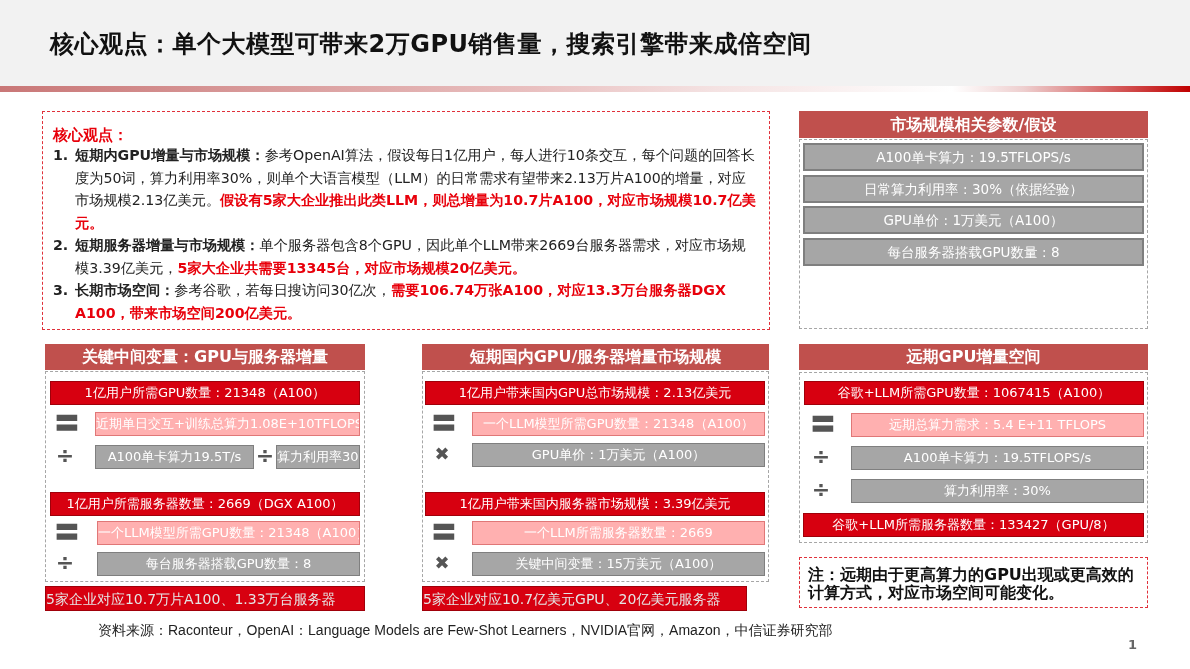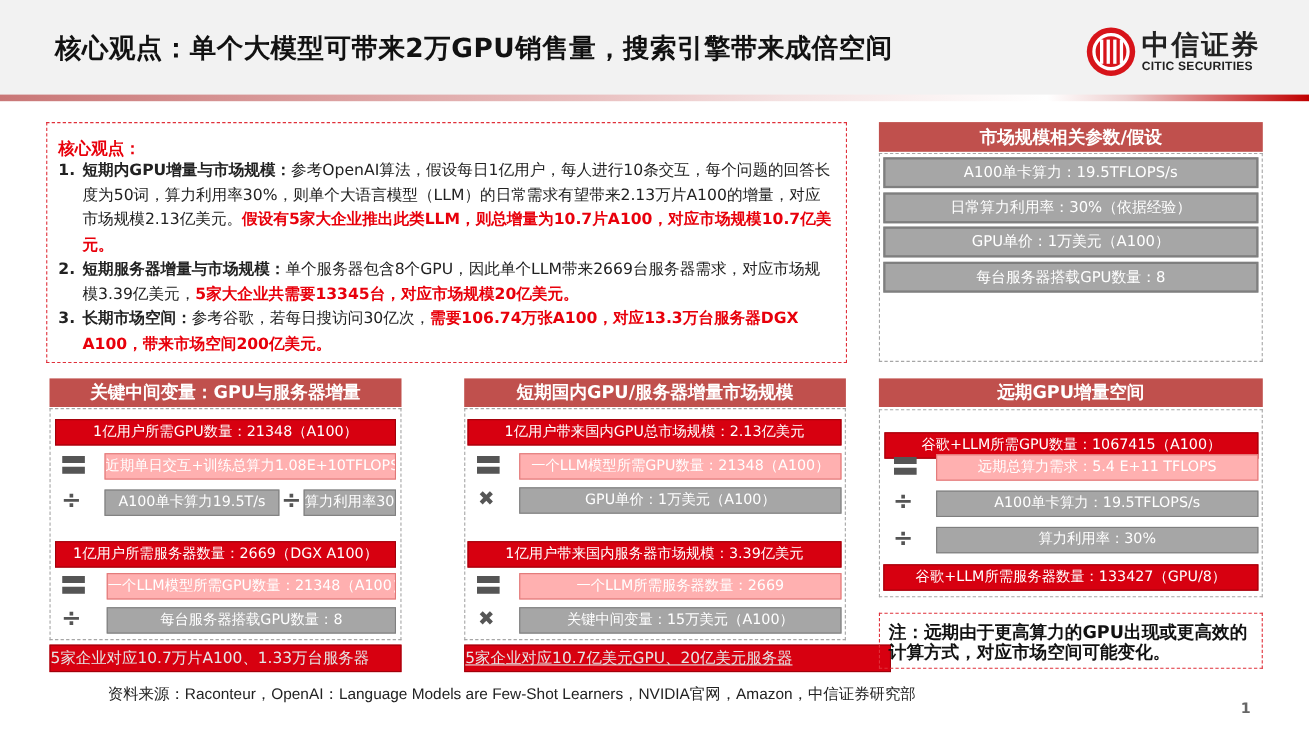--- a/index.html
+++ b/index.html
@@ -43,33 +43,20 @@
   .note-box { position: absolute; left: 799px; top: 557px; width: 349px; height: 51px; border: 1.5px dashed #e0303a; padding: 8px 8px; font-weight: bold; font-size: 16px; line-height: 18px; color: #111; }
 
   .source { position: absolute; left: 53px; top: 622px; font-family: "Liberation Sans", sans-serif; font-size: 14px; color: #222; white-space: nowrap; margin-left: 45px; }
   .page-num { position: absolute; left: 1128px; top: 637px; font-size: 13px; font-weight: bold; color: #666; }
 </style>
 </head>
 <body>
 
 <div class="header">
   <div class="header-title">核心观点：单个大模型可带来2万GPU销售量，搜索引擎带来成倍空间</div>
-  <div class="logo">
-    <div class="logo-mark">
-      <div class="ring"></div>
-      <div class="bar" style="left:12px;"></div>
-      <div class="bar" style="left:18px;"></div>
-      <div class="bar" style="left:24px;"></div>
-      <div class="bar" style="left:30px;"></div>
-    </div>
-    <div class="logo-text">
-      <span class="logo-cn">中信证券</span>
-      <span class="logo-en">CITIC SECURITIES</span>
-    </div>
-  </div>
 </div>
 <div class="header-bar"></div>
 
 <div class="core-box">
   <div class="core-heading">核心观点：</div>
   <div class="core-item">
     <span class="num">1.</span>
     <span class="body"><span class="lbl">短期内GPU增量与市场规模：</span><span>参考OpenAI算法，假设每日1亿用户，每人进行10条交互，每个问题的回答长度为50词，算力利用率30%，则单个大语言模型（LLM）的日常需求有望带来2.13万片A100的增量，对应市场规模2.13亿美元。</span><span class="hl">假设有5家大企业推出此类LLM，则总增量为10.7片A100，对应市场规模10.7亿美元。</span></span>
   </div>
   <div class="core-item">
@@ -111,25 +98,25 @@
 <div class="row r-red" style="left:425px; top:381px; width:340px;">1亿用户带来国内GPU总市场规模：2.13亿美元</div>
 <div class="op op-eq" style="left:430px; top:412px;">〓</div>
 <div class="row r-pink" style="left:472px; top:412px; width:293px;">一个LLM模型所需GPU数量：21348（A100）</div>
 <div class="op" style="left:432px; top:443px; font-size:18px;">✖</div>
 <div class="row r-gray" style="left:472px; top:443px; width:293px;">GPU单价：1万美元（A100）</div>
 <div class="row r-red" style="left:425px; top:492px; width:340px;">1亿用户带来国内服务器市场规模：3.39亿美元</div>
 <div class="op op-eq" style="left:430px; top:521px;">〓</div>
 <div class="row r-pink" style="left:472px; top:521px; width:293px;">一个LLM所需服务器数量：2669</div>
 <div class="op" style="left:432px; top:552px; font-size:18px;">✖</div>
 <div class="row r-gray" style="left:472px; top:552px; width:293px;">关键中间变量：15万美元（A100）</div>
-<div class="summary" style="left:422px; top:586px; width:388px;text-decoration:underline;">5家企业对应10.7亿美元GPU、20亿美元服务器</div>
+<div class="summary" style="left:422px; top:586px; width:325px;">5家企业对应10.7亿美元GPU、20亿美元服务器</div>
 
 <div class="panel-title" style="left:799px; top:344px; width:349px;">远期GPU增量空间</div>
 <div class="panel-box" style="left:799px; top:372px; width:349px; height:171px;"></div>
-<div class="row r-red" style="left:804px; top:381px; width:340px;margin-top:12px;">谷歌+LLM所需GPU数量：1067415（A100）</div>
+<div class="row r-red" style="left:804px; top:381px; width:340px;">谷歌+LLM所需GPU数量：1067415（A100）</div>
 <div class="op op-eq" style="left:809px; top:413px;">〓</div>
 <div class="row r-pink" style="left:851px; top:413px; width:293px;">远期总算力需求：5.4 E+11 TFLOPS</div>
 <div class="op" style="left:811px; top:446px;">÷</div>
 <div class="row r-gray" style="left:851px; top:446px; width:293px;">A100单卡算力：19.5TFLOPS/s</div>
 <div class="op" style="left:811px; top:479px;">÷</div>
 <div class="row r-gray" style="left:851px; top:479px; width:293px;">算力利用率：30%</div>
 <div class="row r-red" style="left:803px; top:513px; width:341px;">谷歌+LLM所需服务器数量：133427（GPU/8）</div>
 
 <div class="note-box">注：远期由于更高算力的GPU出现或更高效的计算方式，对应市场空间可能变化。</div>
 

